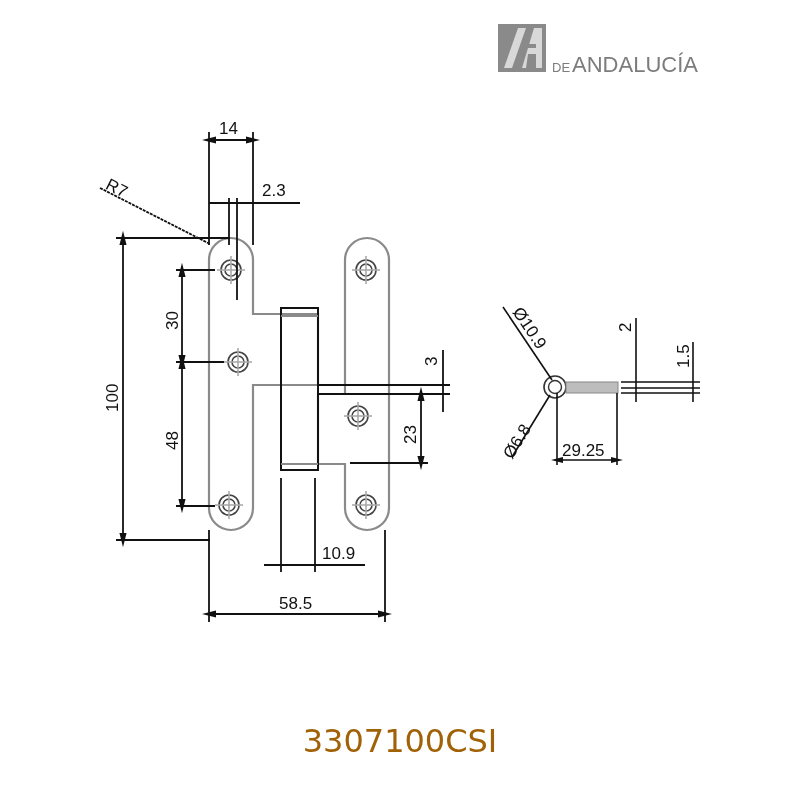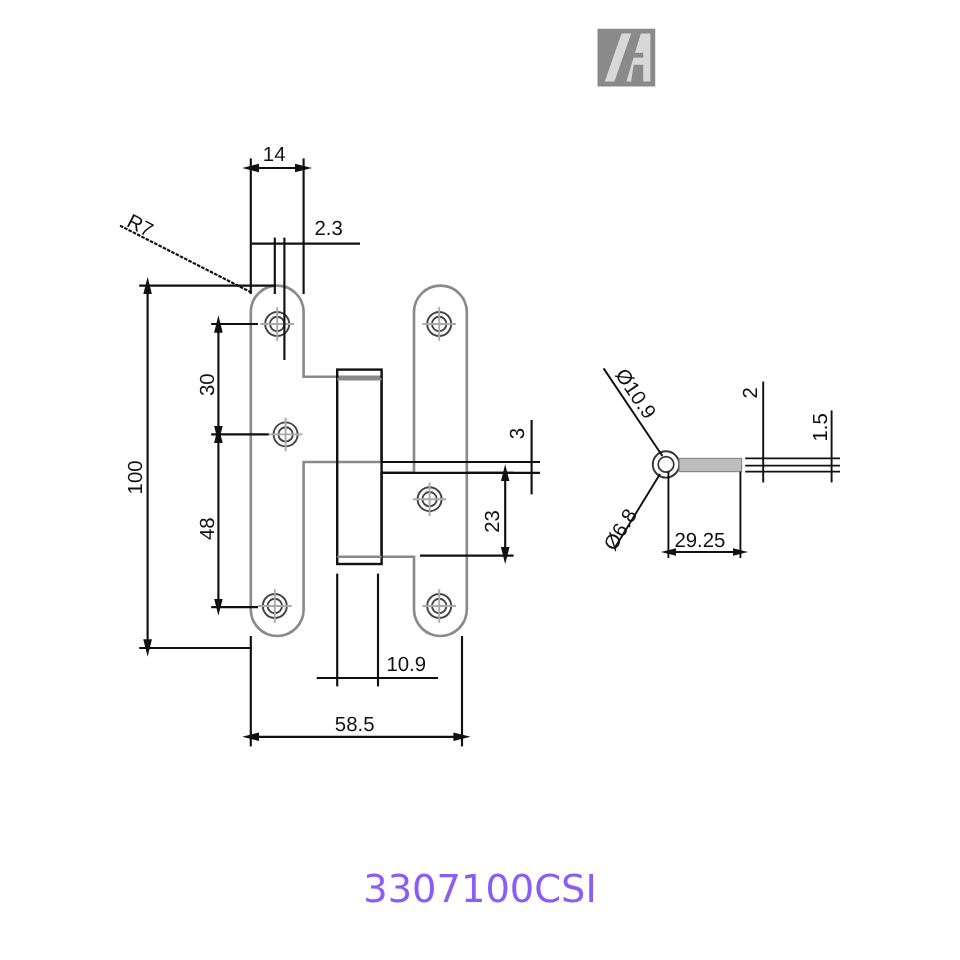--- a/index.html
+++ b/index.html
@@ -4,33 +4,36 @@
 <style>
   html, body { margin: 0; padding: 0; background: #ffffff; }
   body { width: 800px; height: 800px; position: relative; overflow: hidden; font-family: "Liberation Sans", sans-serif; }
   #logo { position: absolute; left: 498px; top: 24px; width: 200px; height: 52px; }
   #logo .mark { position: absolute; left: 0; top: 0; width: 48px; height: 48px; background: #8a8a8a; }
   #logo .brand { position: absolute; left: 54px; top: -4px; font-size: 31px; letter-spacing: 0px; color: #7c7c7c; font-family: "Liberation Sans", sans-serif; }
   #logo .sub { position: absolute; left: 54px; top: 28px; color: #7c7c7c; font-size: 22px; white-space: nowrap; }
   #logo .sub .de { font-size: 13px; margin-right: 2px; }
   #drawing { position: absolute; left: 0; top: 0; width: 800px; height: 800px; }
   #drawing text { font-family: "Liberation Sans", sans-serif; font-size: 17px; fill: #111; }
-  #part-code { position: absolute; left: 0; width: 800px; top: 722px; text-align: center; font-size: 32px; color: #8b5cf6; font-family: "DejaVu Sans", sans-serif; }
+  #part-code { position: absolute; left: 0; width: 800px; top: 722px; text-align: center; font-size: 32px; color: #a16207; font-family: "DejaVu Sans", sans-serif; }
 </style>
 </head>
 <body>
 
 <div id="logo">
   <div class="mark">
     <svg width="48" height="48" viewBox="0 0 48 48">
       <rect x="0" y="0" width="48" height="48" fill="#8a8a8a"></rect>
       <polygon points="6,44 20,4 28,4 14,44" fill="#d8d8d8"></polygon>
       <polygon points="24,44 36,4 44,4 44,44 38,44 38,30 30,30 28,44" fill="#d8d8d8"></polygon>
       <rect x="30" y="20" width="8" height="4" fill="#8a8a8a"></rect>
     </svg>
+  </div>
+  <div class="sub">
+    <span class="de">DE</span><span>ANDALUCÍA</span>
   </div>
 </div>
 
 <svg id="drawing" viewBox="0 0 800 800" xmlns="http://www.w3.org/2000/svg">
   <defs>
     <marker id="arr" markerWidth="8" markerHeight="8" refX="4" refY="4" orient="auto-start-reverse">
       <path d="M0,2 L8,4 L0,6 z" fill="#111"></path>
     </marker>
   </defs>
 

